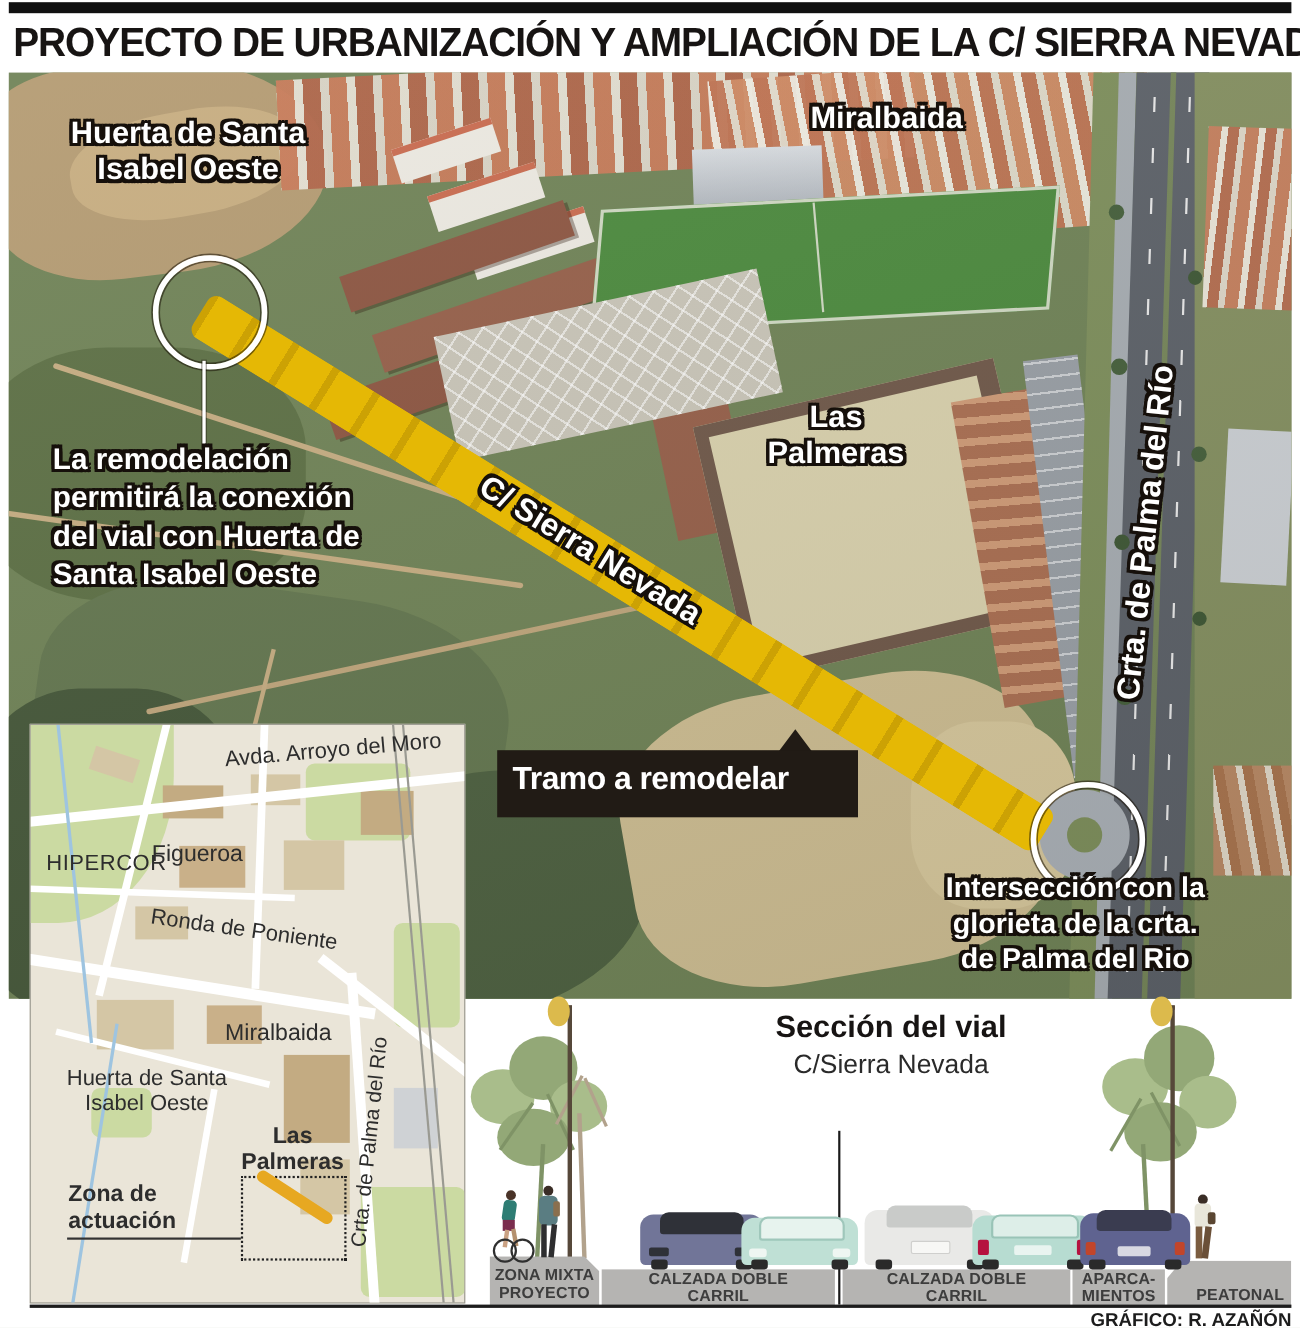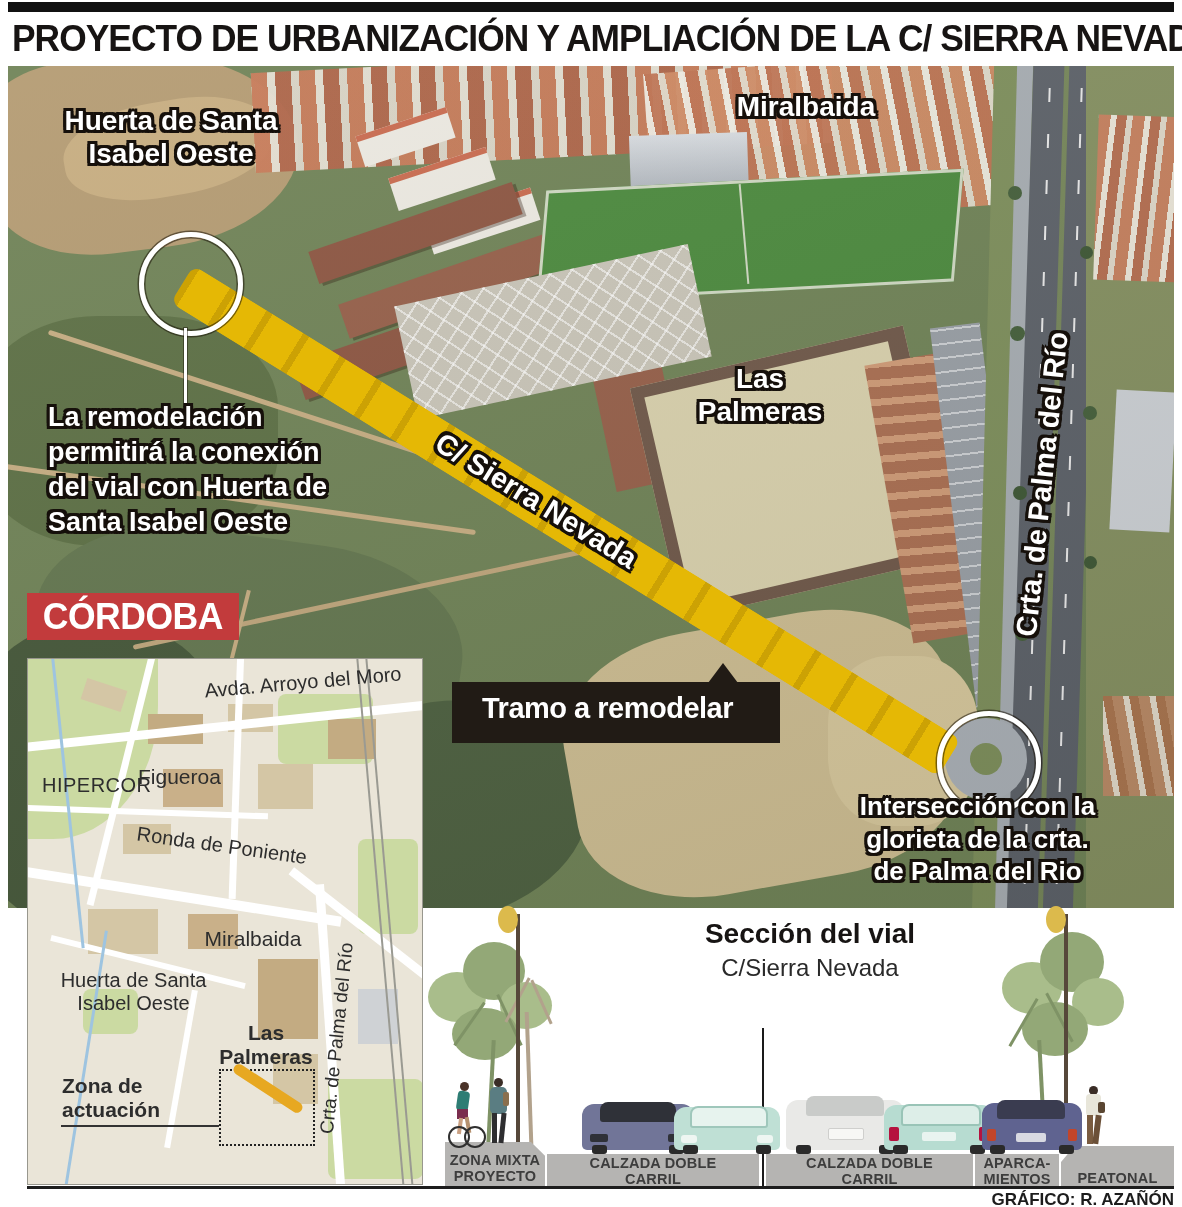--- a/index.html
+++ b/index.html
@@ -25,21 +25,21 @@
   .leader{position:absolute;width:3px;background:#fff;box-shadow:0 0 0 1px rgba(25,18,8,.45);z-index:6;}
 
   #yellow-road{left:174px;top:196px;width:902px;height:44px;background:#e5b805;
                transform:rotate(31.7deg);transform-origin:0 50%;border-radius:10px;z-index:3;
                background-image:repeating-linear-gradient(90deg, rgba(90,60,0,.18) 0 7px, transparent 7px 43px);}
   #sierra-label{position:absolute;left:300px;top:3px;font-size:29px;white-space:nowrap;}
 
   #callout{left:444px;top:616px;width:328px;background:#211b15;z-index:8;padding:10px 14px 14px 14px;box-sizing:border-box;}
   #callout-tip{left:700px;top:597px;width:0;height:0;border-left:15px solid transparent;
                border-right:15px solid transparent;border-bottom:20px solid #211b15;z-index:8;}
-  #callout h2{margin:0 0 4px 16px;font-size:29px;color:#fff;font-weight:bold;letter-spacing:-.5px;}
+  #callout h2{margin:0 0 4px 0;font-size:29px;color:#fff;font-weight:bold;letter-spacing:-.5px;}
   #callout p{margin:0;font-size:23.5px;color:#fdfdfd;line-height:1.27;}
 
   #brand{left:19px;top:527px;width:212px;height:47px;background:#c23b3c;z-index:8;
          display:flex;align-items:center;justify-content:center;}
   #brand span{color:#fff;font-weight:bold;font-size:37px;letter-spacing:-.5px;transform:scaleX(.96);}
 
   
   #map{left:27px;top:658px;width:396px;height:527px;background:#eae5d8;border:1px solid #98978e;
        overflow:hidden;z-index:9;box-sizing:border-box;}
   #map .shape{position:absolute;}
@@ -149,23 +149,20 @@
     <div class="leader" style="left:176px;top:262px;height:78px;"></div>
     <div class="ring" style="left:929px;top:645px;"></div>
 
     <div class="ph-label otl" style="left:28px;top:38px;width:270px;">Huerta de Santa Isabel Oeste</div>
     <div class="ph-label otl" style="left:688px;top:24px;width:220px;">Miralbaida</div>
     <div class="ph-label otl" style="left:662px;top:296px;width:180px;">Las Palmeras</div>
     <div class="ph-label otl" style="left:897px;top:419px;width:270px;transform:rotate(-84deg);font-size:29px;white-space:nowrap;">Crta. de Palma del Río</div>
     <div class="ph-label otl" style="left:842px;top:724px;width:255px;font-size:26px;line-height:1.25;">Intersección con la glorieta de la crta. de Palma del Rio</div>
     <div class="ph-label otl" style="left:40px;top:334px;width:280px;text-align:left;font-size:27px;line-height:1.3;">La remodelación permitirá la conexión del vial con Huerta de Santa Isabel Oeste</div>
 
-    <div class="shape" id="brand">
-      <span>CÓRDOBA</span>
-    </div>
 
     <div class="shape" id="callout-tip"></div>
     <div class="shape" id="callout">
       <h2>Tramo a remodelar</h2>
     </div>
   </div>
 
   <div class="abs" id="map">
     <div class="grn" style="left:-20px;top:-10px;width:150px;height:190px;border-radius:0 0 70% 0;"></div>
     <div class="grn" style="left:250px;top:35px;width:95px;height:70px;"></div>
@@ -315,18 +312,18 @@
   <div class="platform" style="left:547px;top:1154px;width:212px;height:34px;">
     <span style="display:block;width:160px;">CALZADA DOBLE CARRIL</span>
   </div>
   <div class="platform" style="left:766px;top:1154px;width:207px;height:34px;">
     <span style="display:block;width:160px;">CALZADA DOBLE CARRIL</span>
   </div>
   <div class="platform" style="left:975px;top:1154px;width:84px;height:34px;">
     <span style="display:block;width:76px;">APARCA-MIENTOS</span>
   </div>
   <div class="platform" style="left:1061px;top:1146px;width:113px;height:42px;clip-path:polygon(0 38%,12% 0,100% 0,100% 100%,0 100%);">
-    <span style="display:block;width:100px;margin-top:22px;">PEATONAL</span>
+    <span style="display:block;width:100px;margin-top:22px;text-align:right;">PEATONAL</span>
   </div>
 
   <div class="abs" id="ground"></div>
   <div class="abs" id="credit">GRÁFICO: R. AZAÑÓN</div>
 </div>
 
 </body></html>

